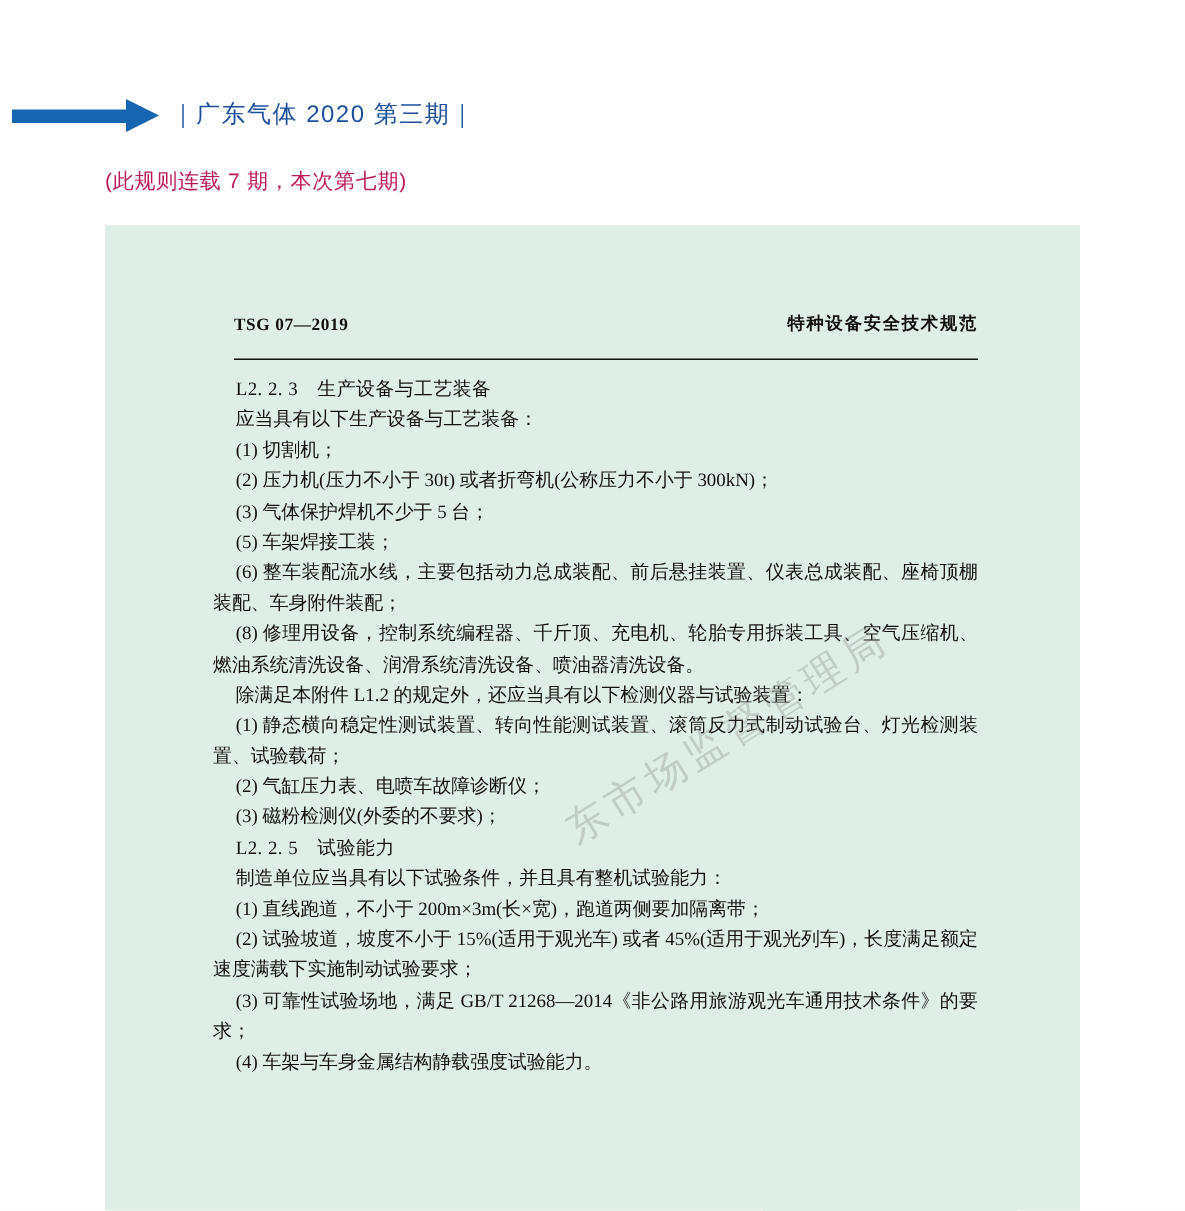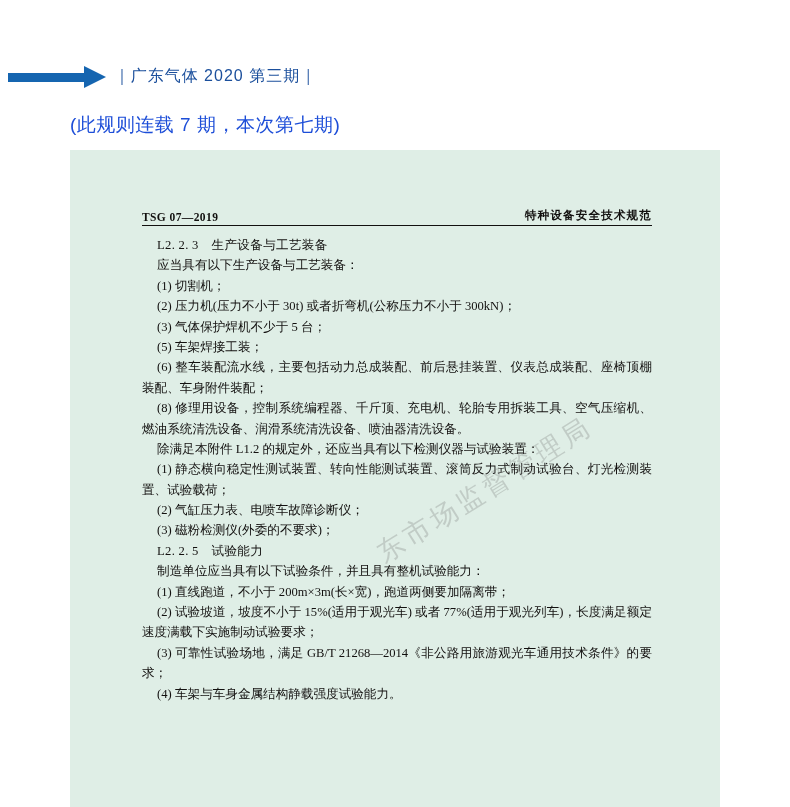--- a/index.html
+++ b/index.html
@@ -55,22 +55,22 @@
     color: #1b4f9c;
     letter-spacing: 1px;
     white-space: nowrap;
     margin-left: 6px;
   }
 
   .serial-note {
     position: absolute;
     left: 70px;
     top: 112px;
-    font-size: 19px;
-    color: #1d4ed8;
+    font-size: 14px;
+    color: #be185d;
     letter-spacing: 0.5px;
     white-space: nowrap;
   }
 
   
   .page-panel {
     position: absolute;
     left: 70px;
     top: 150px;
     width: 650px;
@@ -87,23 +87,24 @@
     font-family: "Liberation Serif", serif;
     color: #12100f;
   }
 
   .scan-head {
     display: flex;
     justify-content: space-between;
     align-items: flex-end;
     font-size: 11.5px;
     font-weight: bold;
-    padding-bottom: 2px;
+    padding-bottom: 16px;
     border-bottom: 1.6px solid #12100f;
     letter-spacing: 0.4px;
+    margin-left: 14px;
   }
   .scan-head .right {
     letter-spacing: 1.2px;
   }
 
   .scan-body {
     margin-top: 9px;
     font-size: 12.6px;
     line-height: 1.62;
   }
@@ -169,21 +170,21 @@
       <p class="indent">(5) 车架焊接工装；</p>
       <p class="indent">(6) 整车装配流水线，主要包括动力总成装配、前后悬挂装置、仪表总成装配、座椅顶棚装配、车身附件装配；</p>
       <p class="indent">(8) 修理用设备，控制系统编程器、千斤顶、充电机、轮胎专用拆装工具、空气压缩机、燃油系统清洗设备、润滑系统清洗设备、喷油器清洗设备。</p>
       <p class="indent">除满足本附件 L1.2 的规定外，还应当具有以下检测仪器与试验装置：</p>
       <p class="indent">(1) 静态横向稳定性测试装置、转向性能测试装置、滚筒反力式制动试验台、灯光检测装置、试验载荷；</p>
       <p class="indent">(2) 气缸压力表、电喷车故障诊断仪；</p>
       <p class="indent">(3) 磁粉检测仪(外委的不要求)；</p>
       <p class="sec">L2. 2. 5　试验能力</p>
       <p class="indent">制造单位应当具有以下试验条件，并且具有整机试验能力：</p>
       <p class="indent">(1) 直线跑道，不小于 200m×3m(长×宽)，跑道两侧要加隔离带；</p>
-      <p class="indent">(2) 试验坡道，坡度不小于 15%(适用于观光车) 或者 77%(适用于观光列车)，长度满足额定速度满载下实施制动试验要求；</p>
+      <p class="indent">(2) 试验坡道，坡度不小于 15%(适用于观光车) 或者 45%(适用于观光列车)，长度满足额定速度满载下实施制动试验要求；</p>
       <p class="indent">(3) 可靠性试验场地，满足 GB/T 21268—2014《非公路用旅游观光车通用技术条件》的要求；</p>
       <p class="indent">(4) 车架与车身金属结构静载强度试验能力。</p>
     </div>
 
   </div>
 
   <div class="watermark">东市场监督管理局</div>
 </div>
 
 </body></html>

